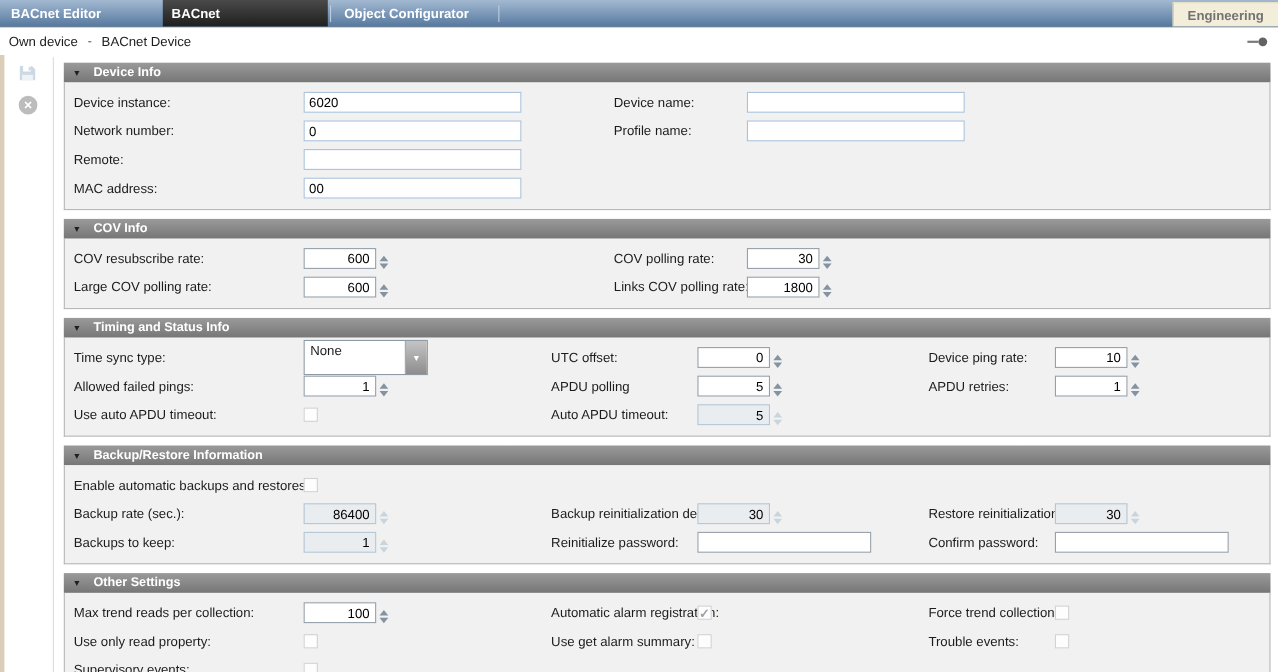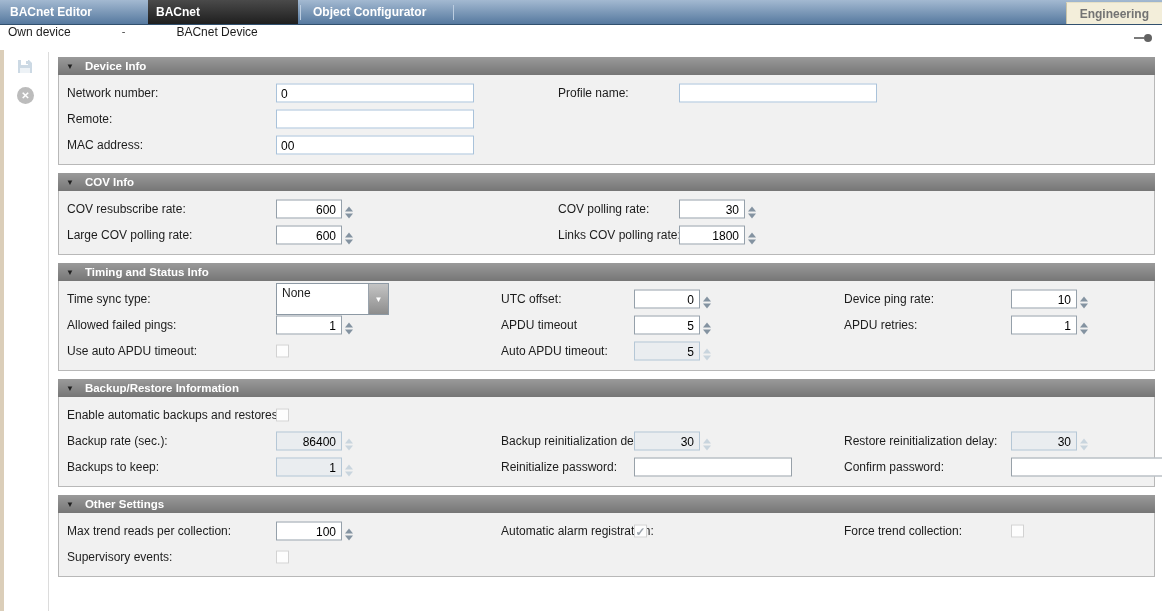--- a/index.html
+++ b/index.html
@@ -17,21 +17,21 @@
   .tab { color:#fff; font-weight:bold; display:flex; align-items:center; padding:0 10px; }
   .tab.active { background:linear-gradient(#4a4a4a,#1f1f1f); width:150px; padding-left:8px; }
   .tab.plain { width:148px; }
   .tabsep { width:1px; height:15px; background:#bccde0; align-self:center; margin:0 2px; }
   .badge {
     margin-left:auto; background:#f3eeda; color:#737373; font-weight:bold;
     display:flex; align-items:center; padding:0 13px; margin-top:2px;
     border-left:1px solid #c9c4a9; border-top:1px solid #e6e0c6;
   }
   
-  .crumbbar { height:25px; display:flex; padding:0 10px 0 8px; background:#fff;gap:42px; }
+  .crumbbar { height:25px; display:flex; align-items:center; padding:0 10px 0 8px; background:#fff; }
   .crumb { color:#1c1c1c; cursor:pointer; }
   .crumb-sep { margin:0 9px; color:#444; font-size:11px; }
   .pin { margin-left:auto; display:flex; align-items:center; }
   .pin-line { width:10px; height:2px; background:#7a7a7a; }
   .pin-dot { width:8px; height:8px; border-radius:50%; background:#636363; }
   
   .main { position:relative; height:561px; background:#fff; }
   .edge-strip { position:absolute; left:0; top:0; bottom:0; width:4px; background:#dbceb9; }
   .vline { position:absolute; left:48px; top:2px; bottom:0; width:1px; background:#dcdcdc; }
   .toolcol { position:absolute; left:0; top:0; width:48px; }
@@ -51,21 +51,21 @@
   }
   .sec-header .tri { color:#1f1f1f; font-size:8px; margin-right:11px; }
   .sec-body { background:#f1f1f1; border:1px solid #b8b8b8; border-top:none; padding:5px 0 6px; }
   .row { position:relative; height:26px; }
   .row > * { position:absolute; top:50%; transform:translateY(-50%); }
   .lbl { white-space:nowrap; color:#1c1c1c; }
   
   .l1 { left:8px; }   .f1 { left:217px; }
   .l2w { left:499px; } .f2w { left:620px; }
   .l2 { left:442px; }  .f2 { left:575px; }
-  .l3 { left:785px; }  .f3 { left:952px; }
+  .l3 { left:785px; }  .f3 { left:900px; }
   
   .ti { width:198px; height:19px; border:1px solid #a9c2da; background:#fff; padding:0 4px;
         font:12px "Liberation Sans", sans-serif; }
   .pi { width:158px; height:19px; border:1px solid #98a1a9; background:#fff; padding:0 4px;
         font:12px "Liberation Sans", sans-serif; }
   .spin { display:inline-flex; align-items:flex-end; }
   .spin input { width:66px; height:19px; border:1px solid #95a0aa; background:#fff; text-align:right;
         padding:0 5px; font:12px "Liberation Sans", sans-serif; }
   .arrows { display:inline-flex; flex-direction:column; margin-left:3px; }
   .au { width:0; height:0; border-left:4px solid transparent; border-right:4px solid transparent;
@@ -125,20 +125,26 @@
 
   <div class="content">
 
     <div class="section">
       <div class="sec-header">
         <span class="tri">▼</span>
         <span>Device Info</span>
       </div>
       <div class="sec-body">
         <div class="row">
+          <span class="lbl l1">Device instance:</span>
+          <input class="ti f1" value="6020" style="">
+          <span class="lbl l2w">Device name:</span>
+          <input class="ti f2w" value="" style="">
+        </div>
+        <div class="row">
           <span class="lbl l1">Network number:</span>
           <input class="ti f1" value="0" style="">
           <span class="lbl l2w">Profile name:</span>
           <input class="ti f2w" value="" style="">
         </div>
         <div class="row">
           <span class="lbl l1">Remote:</span>
           <input class="ti f1" value="" style="">
         </div>
         <div class="row">
@@ -224,21 +230,21 @@
         </div>
         <div class="row">
           <span class="lbl l1">Allowed failed pings:</span>
           <span class="spin f1">
             <input value="1" style="">
             <span class="arrows">
                 <span class="au"></span>
                 <span class="ad"></span>
               </span>
           </span>
-          <span class="lbl l2">APDU timeout</span>
+          <span class="lbl l2">APDU polling</span>
           <span class="spin f2">
             <input value="5" style="">
             <span class="arrows">
                 <span class="au"></span>
                 <span class="ad"></span>
               </span>
           </span>
           <span class="lbl l3">APDU retries:</span>
           <span class="spin f3">
             <input value="1" style="">
@@ -330,20 +336,28 @@
                 <span class="au"></span>
                 <span class="ad"></span>
               </span>
           </span>
           <span class="lbl l2">Automatic alarm registration:</span>
           <span class="cb f2 checked"></span>
           <span class="lbl l3">Force trend collection:</span>
           <span class="cb f3"></span>
         </div>
         <div class="row">
+          <span class="lbl l1">Use only read property:</span>
+          <span class="cb f1"></span>
+          <span class="lbl l2">Use get alarm summary:</span>
+          <span class="cb f2"></span>
+          <span class="lbl l3">Trouble events:</span>
+          <span class="cb f3"></span>
+        </div>
+        <div class="row">
           <span class="lbl l1">Supervisory events:</span>
           <span class="cb f1"></span>
         </div>
       </div>
     </div>
 
   </div>
 </div>
 
 </body></html>

